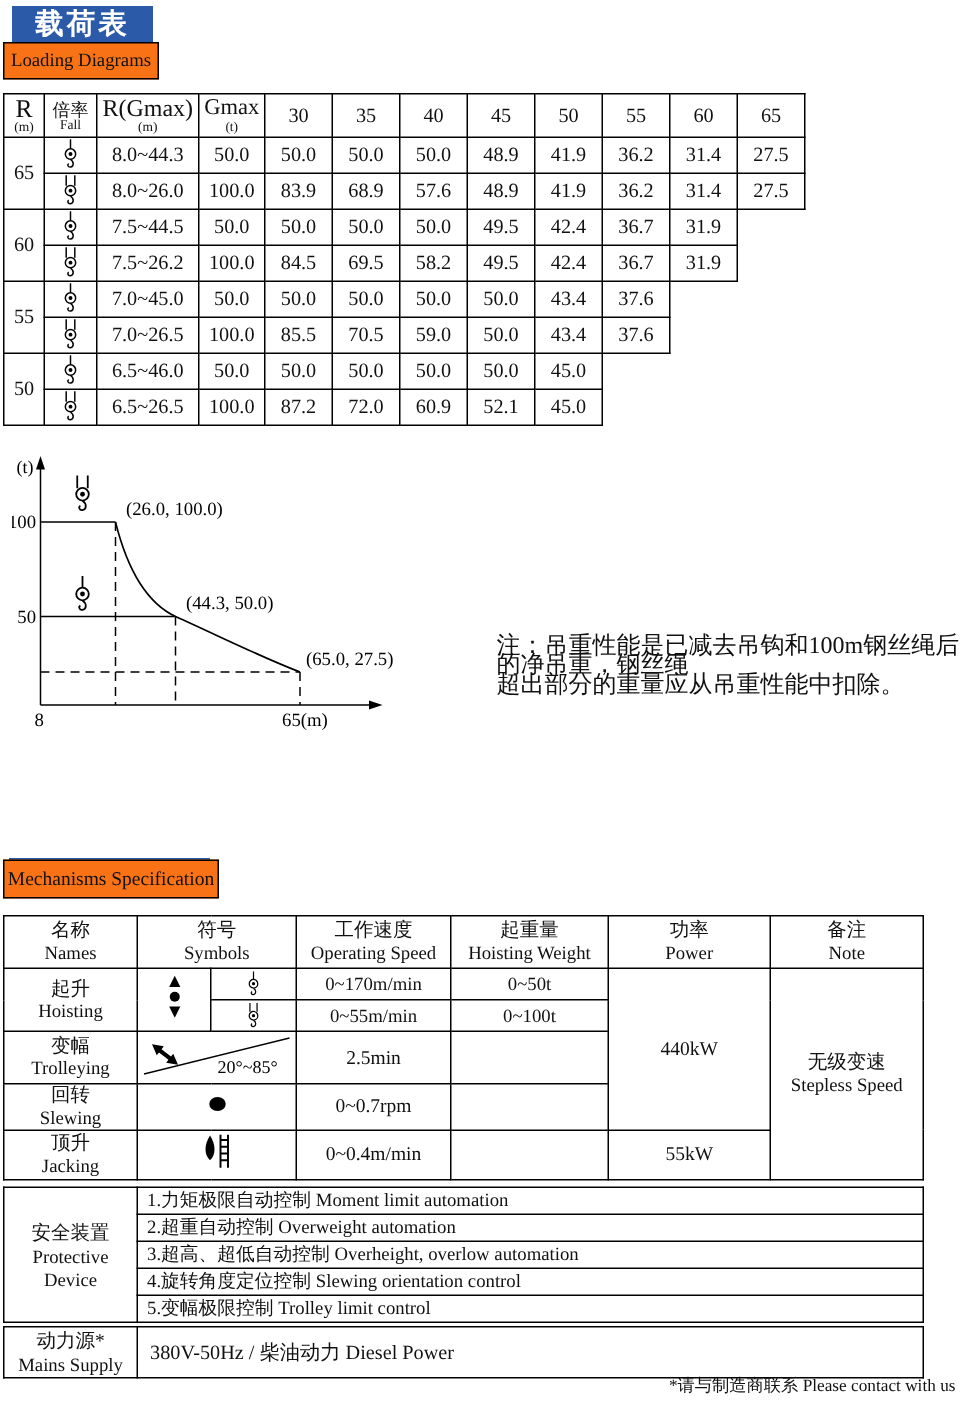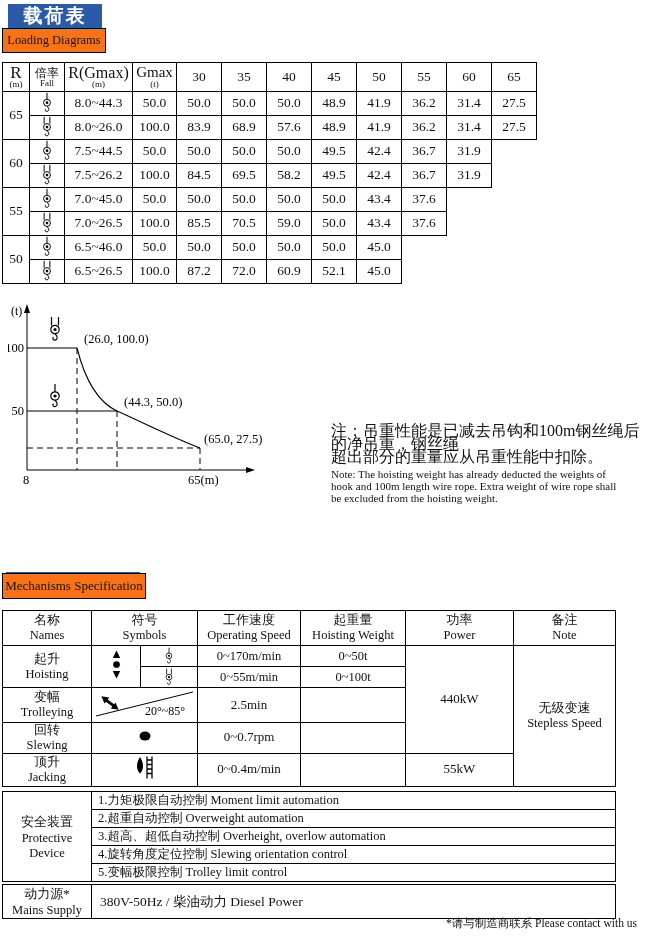--- a/index.html
+++ b/index.html
@@ -308,25 +308,20 @@
       <text class="chart-label" x="116" y="106" font-size="12.5">(44.3, 50.0)</text>
       <text class="chart-label" x="196" y="143" font-size="12.5">(65.0, 27.5)</text>
       <text class="chart-label" x="15" y="184" font-size="12.5">8</text>
       <text class="chart-label" x="180" y="184" font-size="12.5">65(m)</text>
     </svg>
   </div>
 
   <div class="notes">
     <div class="note-cn">注：吊重性能是已减去吊钩和100m钢丝绳后的净吊重，钢丝绳</div>
     <div class="note-cn">超出部分的重量应从吊重性能中扣除。</div>
-    <div class="note-en">
-      <div>Note: The hoisting weight has already deducted the weights of</div>
-      <div>hook and 100m length wire rope. Extra weight of wire rope shall</div>
-      <div>be excluded from the hoisting weight.</div>
-    </div>
   </div>
 
   <div class="badge-blue" id="b2-blue">机构特性</div>
   <div class="badge-white" id="b2-white">Mechanisms Specification</div>
 
   <table class="mtable">
     <colgroup>
       <col style="width:89px">
         <col style="width:49px">
         <col style="width:57px">

